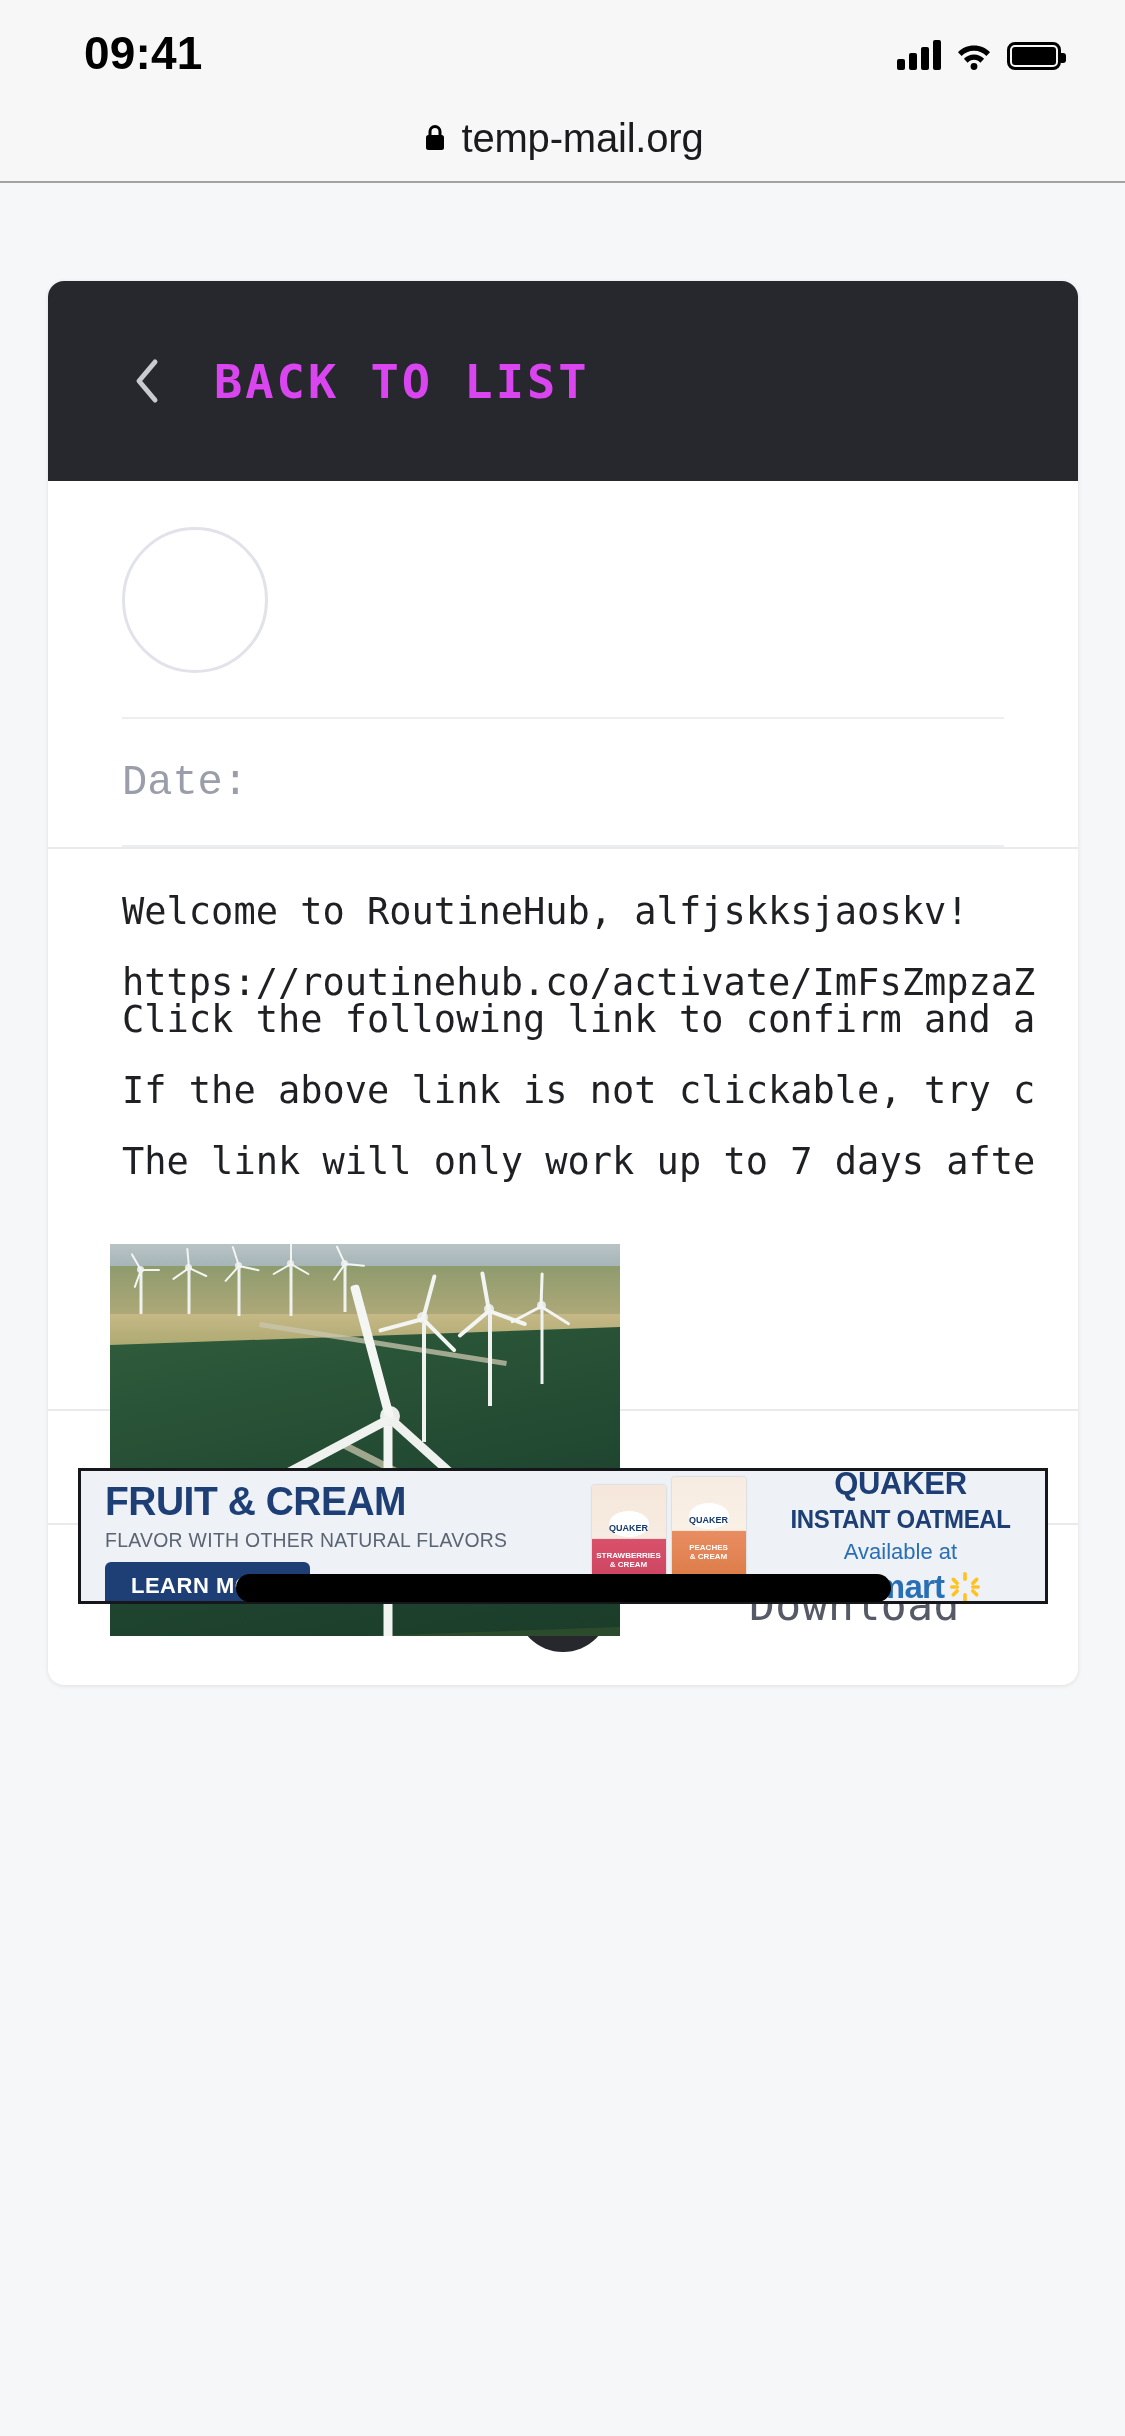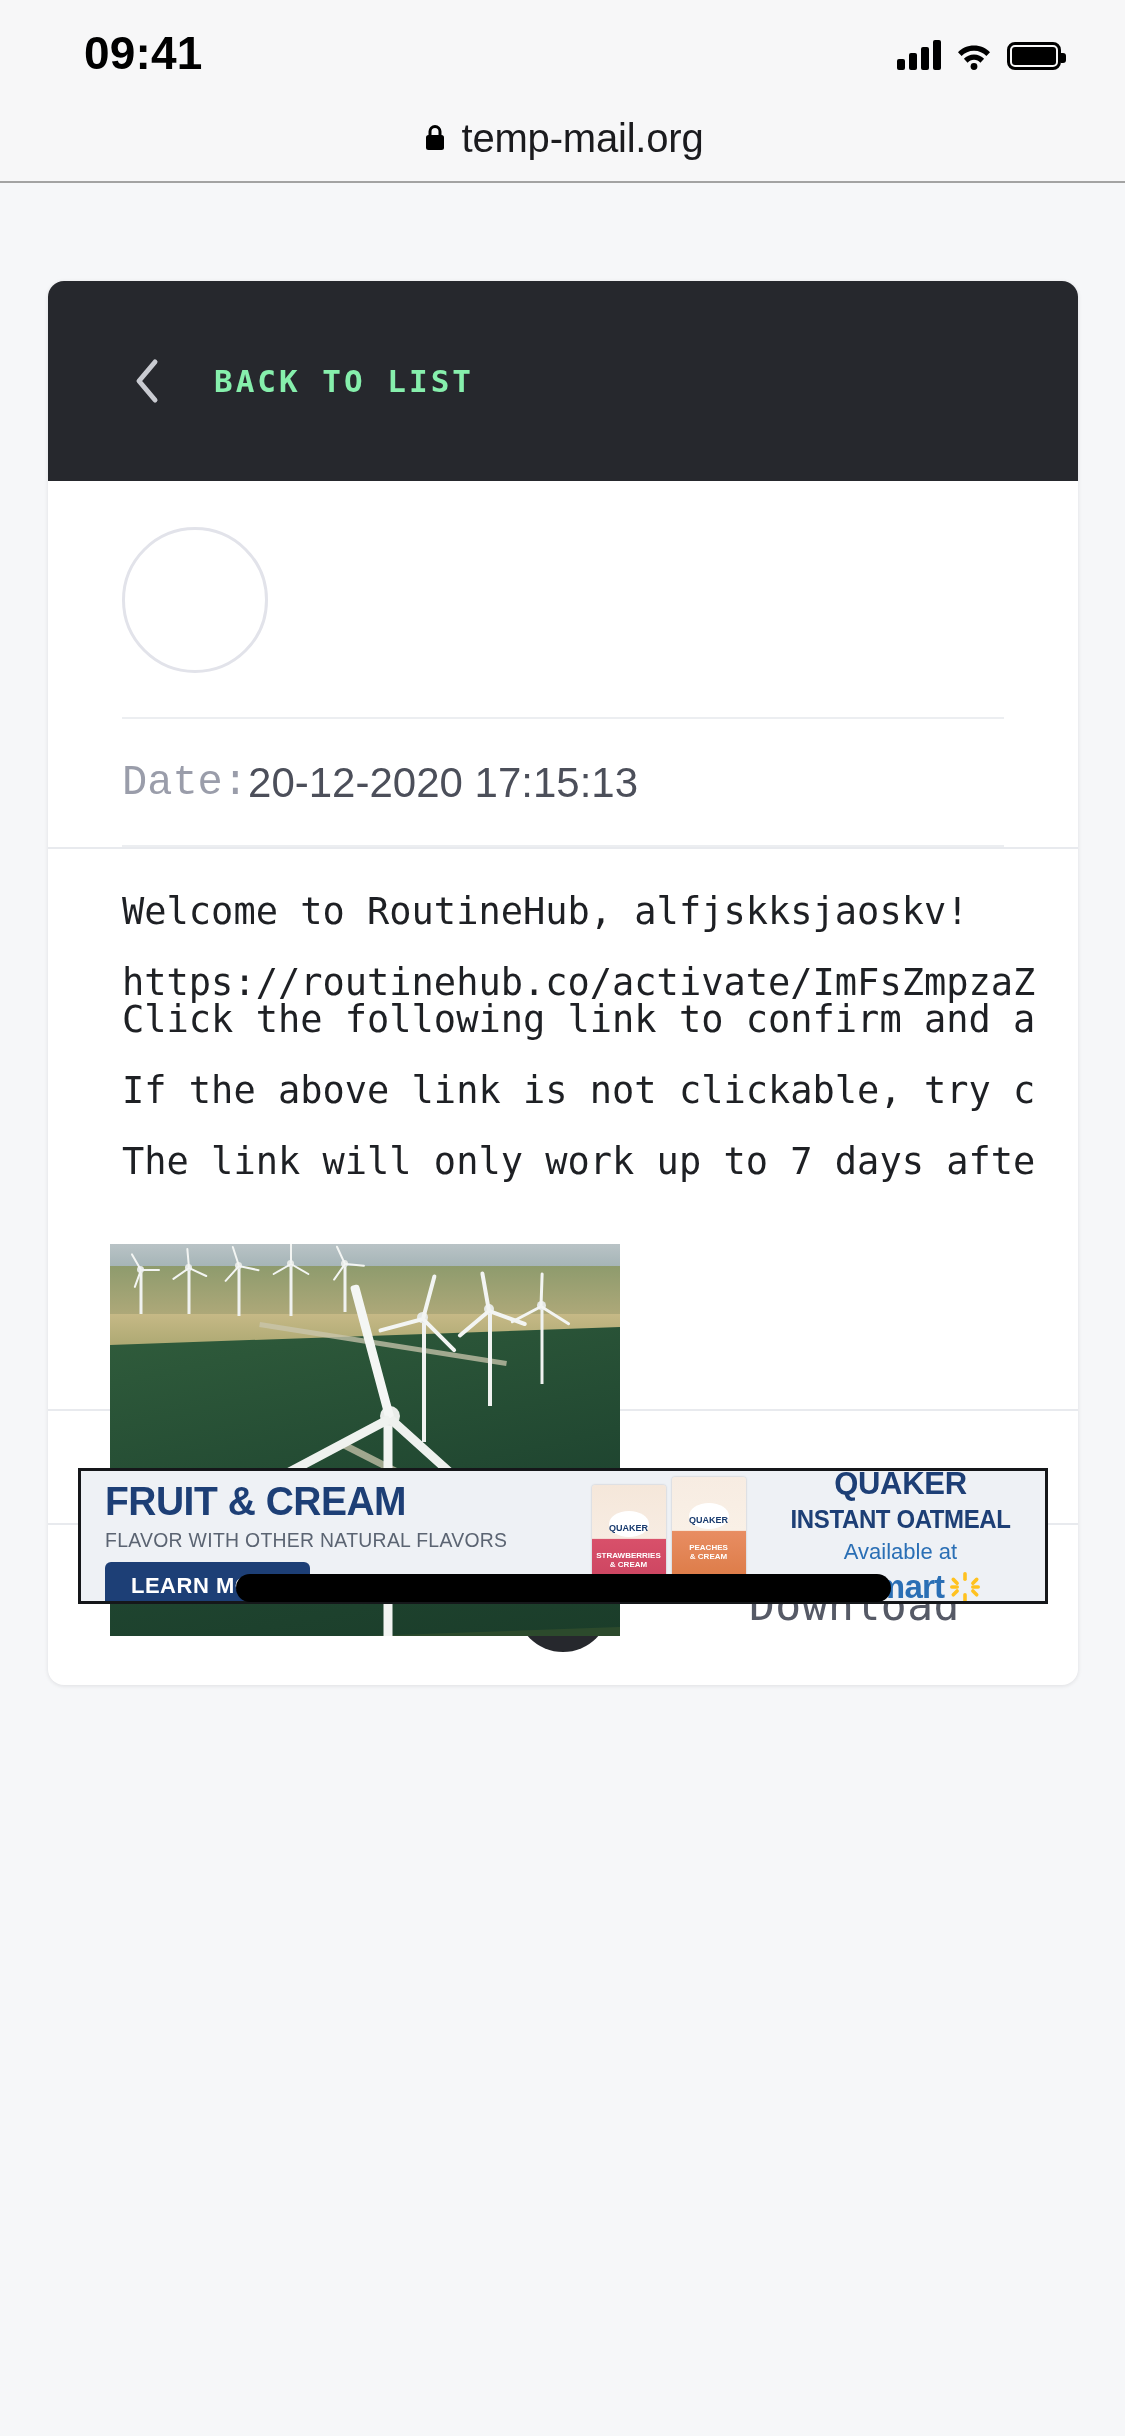--- a/index.html
+++ b/index.html
@@ -141,23 +141,23 @@
     padding-left: 84px;
     box-sizing: border-box;
   }
   .back-chevron {
     width: 30px; height: 46px;
     display: block;
     margin-right: 52px;
     flex: none;
   }
   .back-label {
-    color: #86efac;
+    color: #d946ef;
     font-family: "DejaVu Sans Mono", monospace;
-    font-size: 31px;
+    font-size: 47px;
     font-weight: bold;
     letter-spacing: 3px;
   }
 
   .sender-row {
     display: flex;
     align-items: center;
     padding: 46px 0 44px 74px;
     box-sizing: border-box;
   }
@@ -535,21 +535,20 @@
     </div>
 
     <div class="sender-row">
       <div class="avatar"></div>
     </div>
 
     <div class="meta-divider"></div>
 
     <div class="meta-row row-date">
       <span class="meta-label">Date:</span>
-      <span class="meta-value">20-12-2020 17:15:13</span>
     </div>
 
     <div class="meta-divider"></div>
 
 
     <div class="body-divider"></div>
 
     <div class="mail-body">
       <div class="body-line">Welcome to RoutineHub, alfjskksjaoskv!</div>
       <div class="body-gap"></div>

